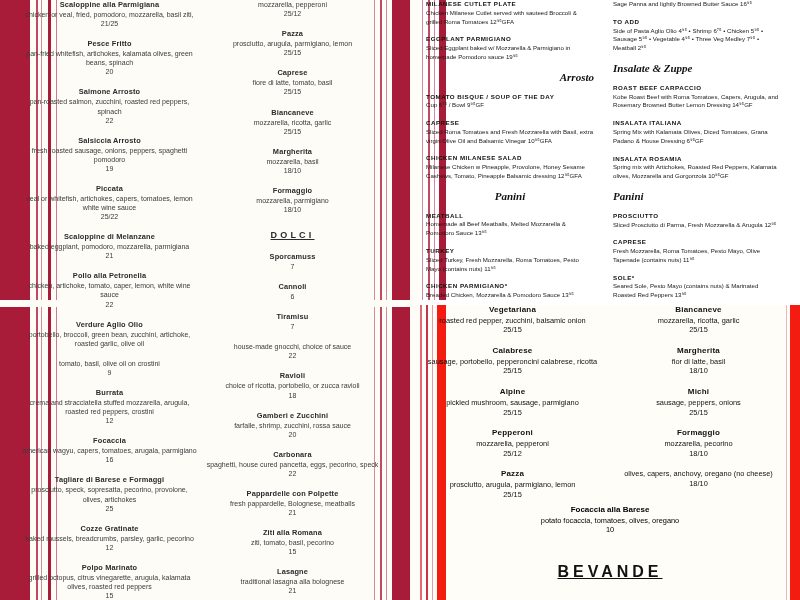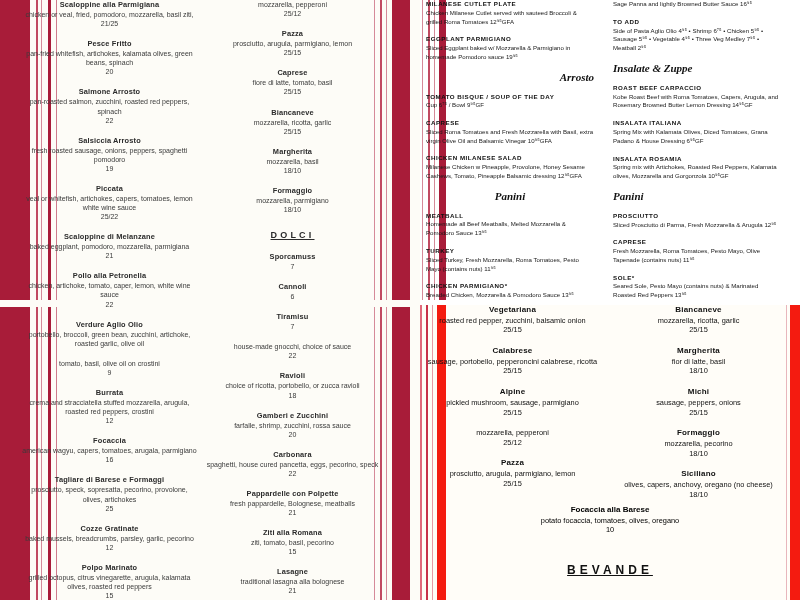--- a/index.html
+++ b/index.html
@@ -163,21 +163,21 @@
   }
   .focaccia .nm { font-weight: bold; font-size: 8px; line-height: 1.35; }
   .focaccia .ds { font-size: 7.4px; line-height: 1.3; }
   .focaccia .pr { font-size: 7.4px; line-height: 1.3; }
 
   .bevande {
     position: absolute;
     left: 0; width: 380px;
     text-align: center;
     font-weight: bold;
-    font-size: 12px;
+    font-size: 16px;
     letter-spacing: 4px;
     text-decoration: underline;
     color: #111;
   }
 
   
   .pz-stripes-l { position: absolute; left: 0; top: 0; bottom: 0; width: 26px; }
   .pz-stripes-l .q { position: absolute; top: 0; bottom: 0; }
   .pz-stripes-l .q1 { left: 0px;  width: 2px; background: #e06a7c; }
   .pz-stripes-l .q2 { left: 6px;  width: 2px; background: #c8324a; }
@@ -476,20 +476,21 @@
               <div class="nm">Calabrese</div>
               <div class="ds">sausage, portobello, pepperoncini calabrese, ricotta</div>
               <div class="pr">25/15</div>
             </div>
             <div class="dishP">
               <div class="nm">Alpine</div>
               <div class="ds">pickled mushroom, sausage, parmigiano</div>
               <div class="pr">25/15</div>
             </div>
             <div class="dishP">
+              <div class="nm">Pepperoni</div>
               <div class="ds">mozzarella, pepperoni</div>
               <div class="pr">25/12</div>
             </div>
             <div class="dishP">
               <div class="nm">Pazza</div>
               <div class="ds">prosciutto, arugula, parmigiano, lemon</div>
               <div class="pr">25/15</div>
             </div>
           </div>
         <div class="colP p2" id="colP2">
@@ -507,21 +508,20 @@
               <div class="nm">Michi</div>
               <div class="ds">sausage, peppers, onions</div>
               <div class="pr">25/15</div>
             </div>
             <div class="dishP">
               <div class="nm">Formaggio</div>
               <div class="ds">mozzarella, pecorino</div>
               <div class="pr">18/10</div>
             </div>
             <div class="dishP">
-              <div class="nm">Siciliano</div>
               <div class="ds">olives, capers, anchovy, oregano (no cheese)</div>
               <div class="pr">18/10</div>
             </div>
           </div>
       </div>
 
       <div class="focaccia" id="focacciaBox" style="top:200px;">
         <div class="nm">Focaccia alla Barese</div>
         <div class="ds">potato focaccia, tomatoes, olives, oregano</div>
         <div class="pr">10</div>

